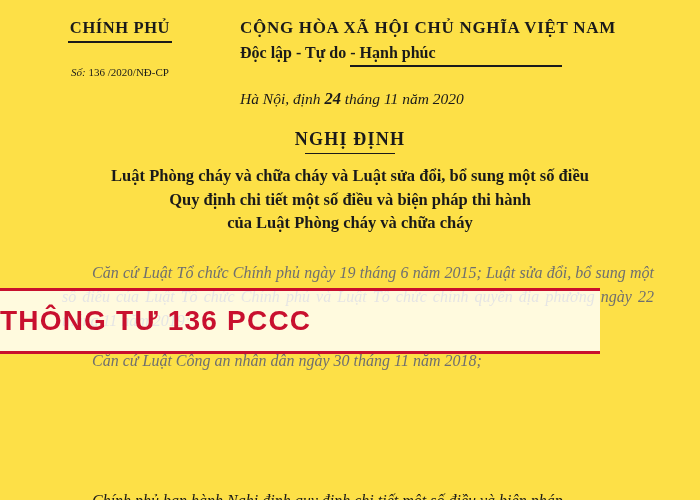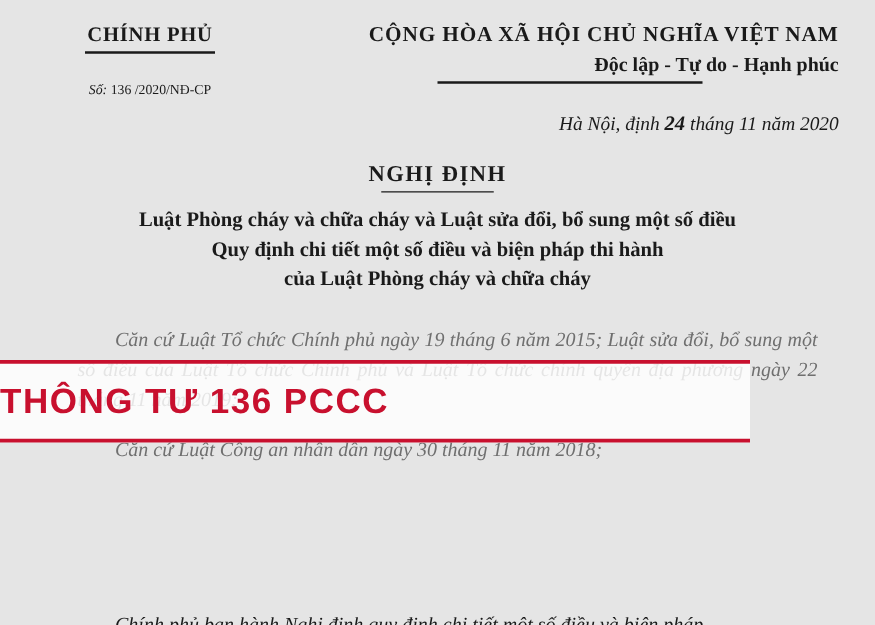--- a/index.html
+++ b/index.html
@@ -12,38 +12,38 @@
     background: #ffffff;
     font-family: "Liberation Serif", serif;
     color: #1a1a1a;
     overflow: hidden;
   }
 
   .page {
     position: relative;
     width: 700px;
     height: 500px;
-    background: #e5e5e5;
+    background: #fde047;
     overflow: hidden;
   }
 
   
   .doc-header {
     display: flex;
     flex-direction: row;
     padding: 10px 0 0 0;
   }
   .header-left {
     width: 240px;
     text-align: center;
     padding-top: 8px;
   }
   .header-right {
     flex: 1;
-    text-align: right;
+    text-align: left;
     padding-top: 8px;
     padding-right: 29px;
   }
 
   .agency {
     font-size: 16.5px;
     font-weight: bold;
     letter-spacing: 0.6px;
   }
   .agency-rule {

